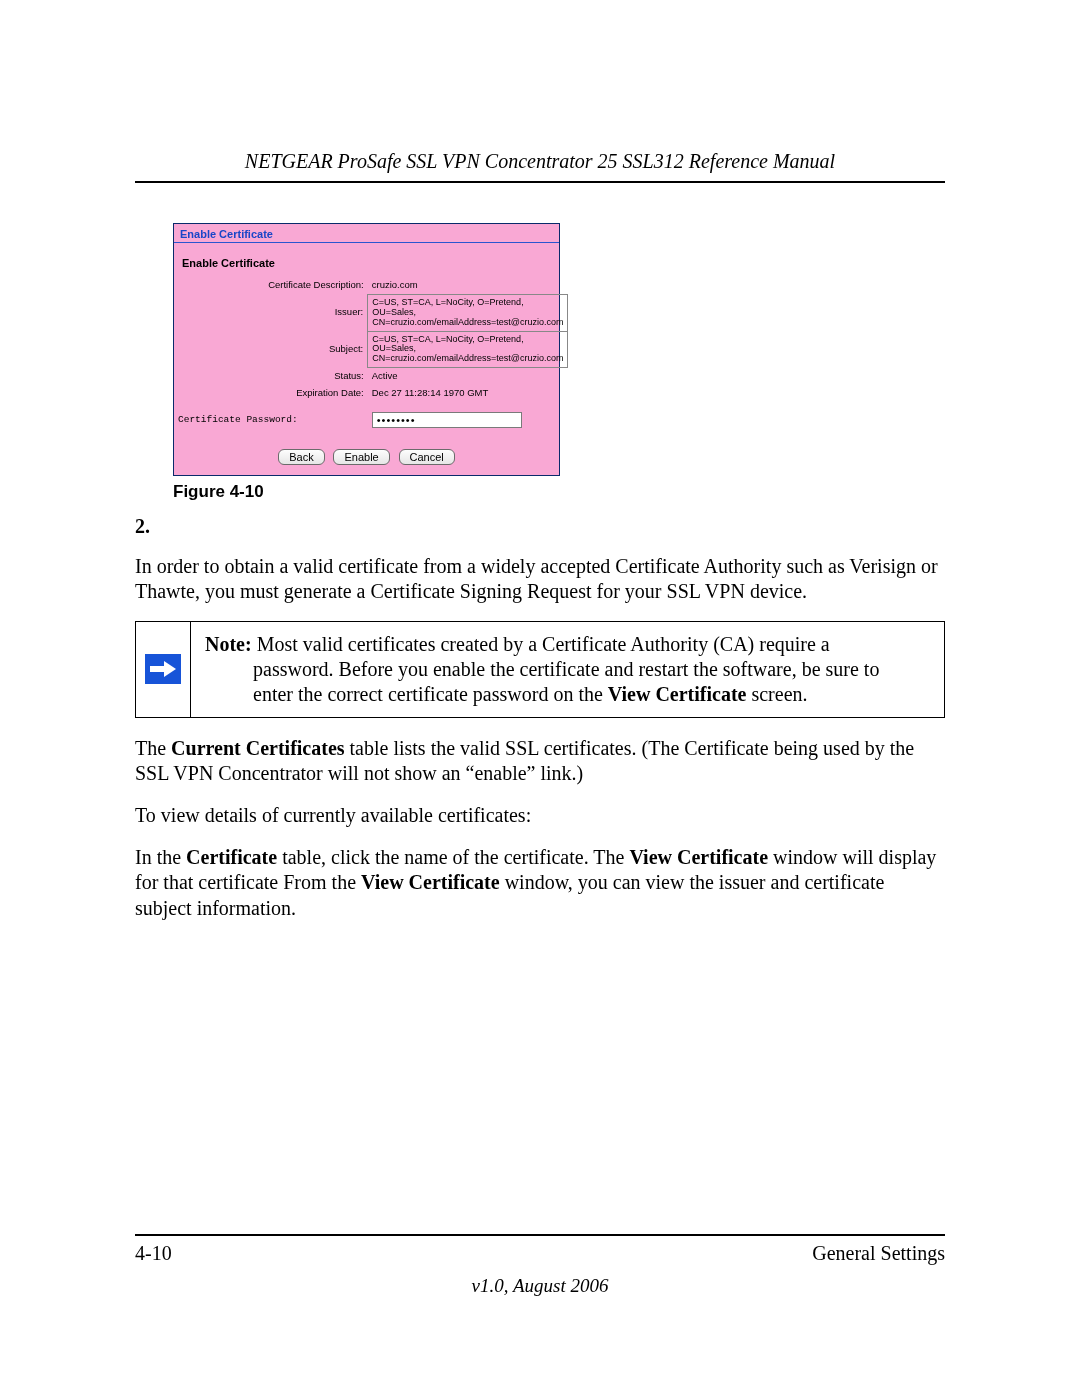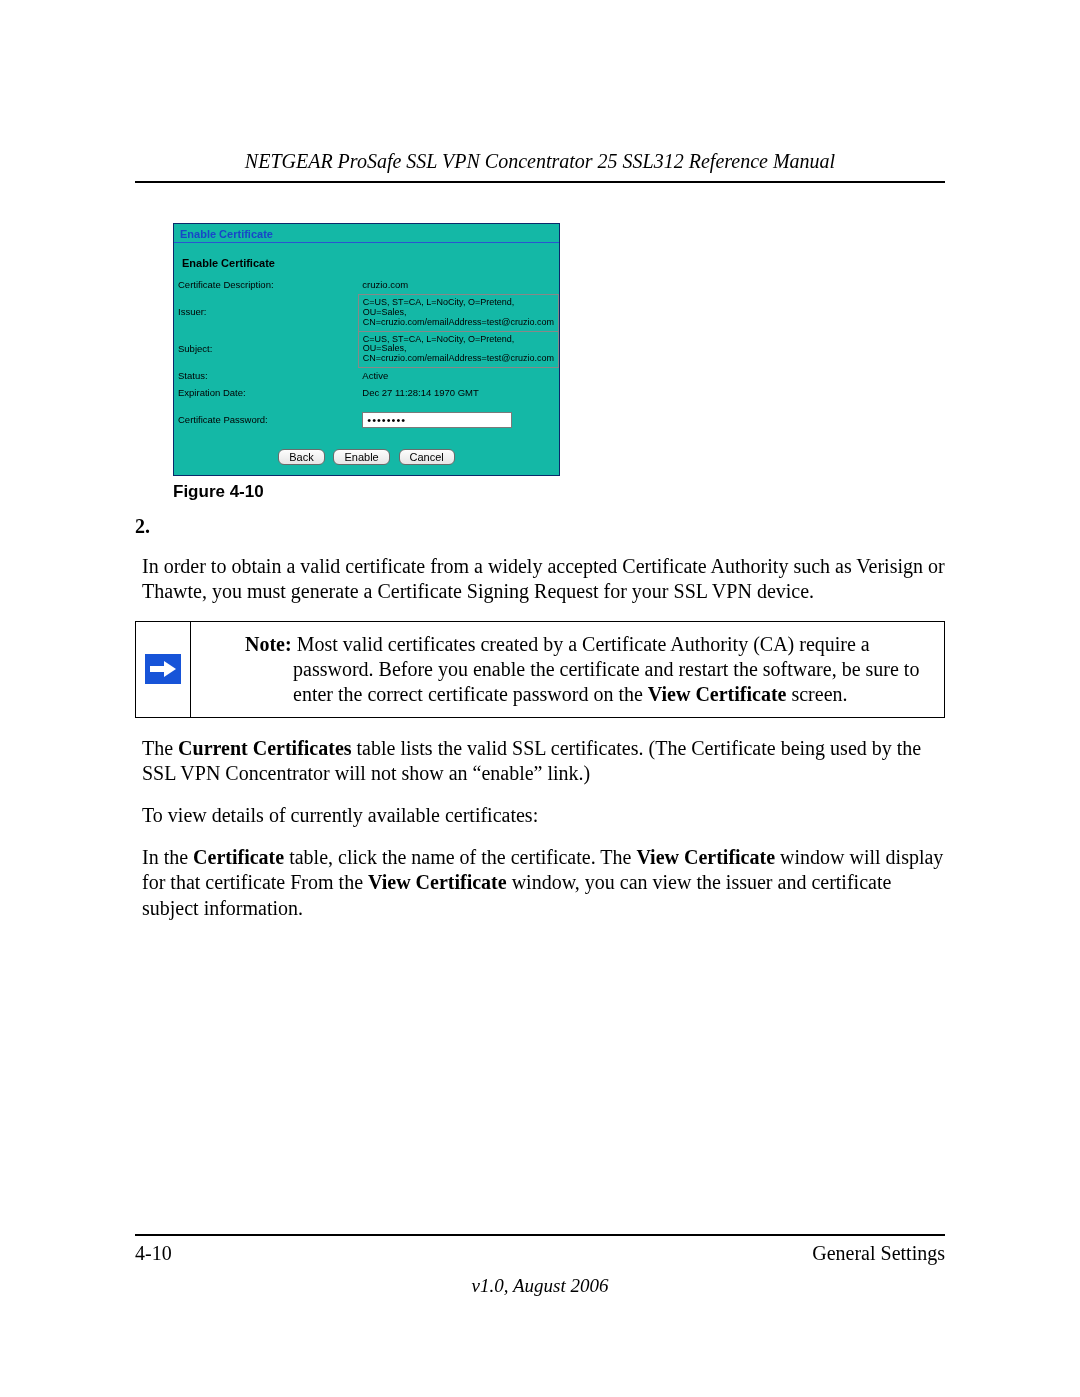--- a/index.html
+++ b/index.html
@@ -28,21 +28,21 @@
     margin: 0 0 40px 0;
   }
   
   .screenshot {
     width: 385px;
     margin: 0 0 4px 38px;
     border: 1px solid #0a2a6b;
     font-family: Arial, Helvetica, sans-serif;
     font-size: 10px;
     color: #000;
-    background: #14b8a6;
+    background: #f9a8d4;
   }
   .shot-title {
     color: #1846c8;
     font-weight: bold;
     font-size: 11px;
     padding: 4px 6px 2px 6px;
   }
   .shot-rule {
     border: none;
     border-top: 1px solid #2a55d0;
@@ -57,20 +57,21 @@
     width: 100%;
     border-collapse: collapse;
     font-size: 9.5px;
     line-height: 1.15;
   }
   .cert-table td {
     padding: 3px 4px;
     vertical-align: middle;
   }
   .cert-label {
+    text-align: right;
     white-space: nowrap;
     width: 160px;
   }
   .cert-value {
     text-align: left;
   }
   .cert-value.bordered {
     border: 1px solid #888;
     font-size: 9px;
     line-height: 1.1;
@@ -114,28 +115,27 @@
   .step {
     display: flex;
     margin: 6px 0 14px 0;
   }
   .step-num {
     width: 28px;
     font-weight: bold;
     flex-shrink: 0;
   }
   .para {
-    margin: 0 0 16px 7px;
+    margin: 0 0 16px 0;
   }
   .note-box {
     border: 1px solid #000;
     margin: 14px 0 18px 0;
     display: flex;
     align-items: stretch;
-    gap: 40px;
   }
   .note-icon-cell {
     border-right: 1px solid #000;
     width: 54px;
     display: flex;
     align-items: center;
     justify-content: center;
   }
   .note-icon {
     width: 36px;
@@ -210,21 +210,21 @@
       </tr>
       <tr>
         <td class="cert-label">Status:</td>
         <td class="cert-value">Active</td>
       </tr>
       <tr>
         <td class="cert-label">Expiration Date:</td>
         <td class="cert-value">Dec 27 11:28:14 1970 GMT</td>
       </tr>
       <tr class="pw-row">
-        <td class="cert-label" style="padding-right:70px;">Certificate Password:</td>
+        <td class="cert-label" style="padding-right:70px;font-family:Liberation Mono, monospace;">Certificate Password:</td>
         <td class="cert-value">
           <input type="text" class="pw-input" value="••••••••" style="">
         </td>
       </tr>
     </tbody>
       </table>
 
     <div class="btn-row">
       <button class="ui-btn">Back</button>
       <button class="ui-btn">Enable</button>

